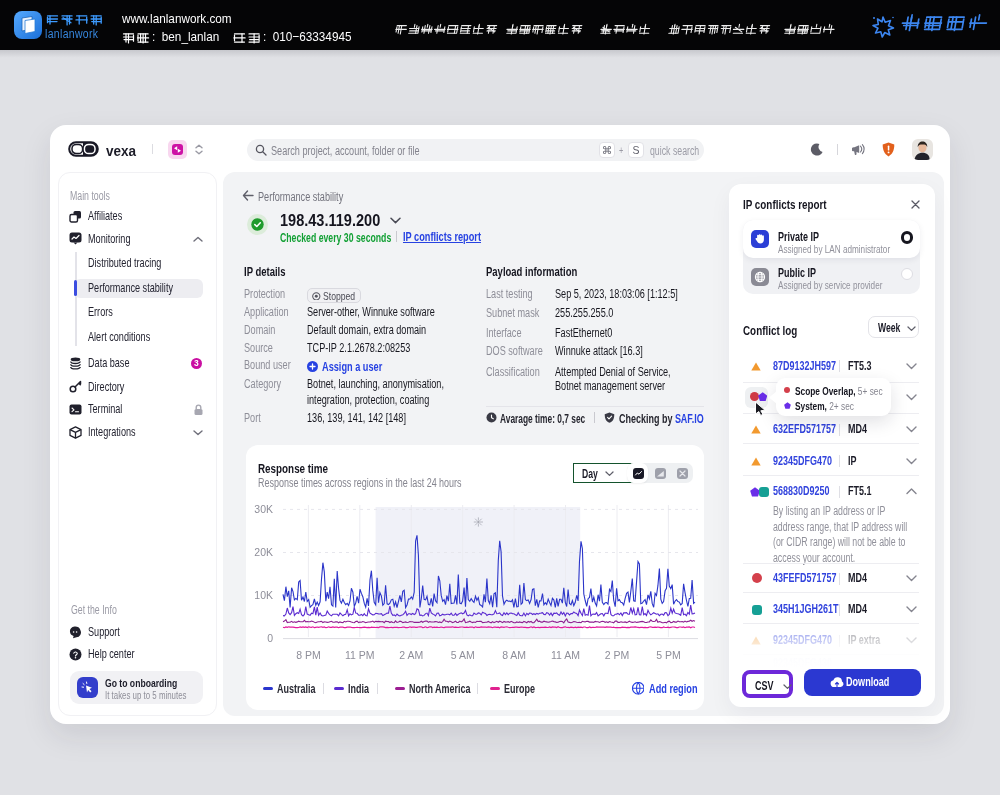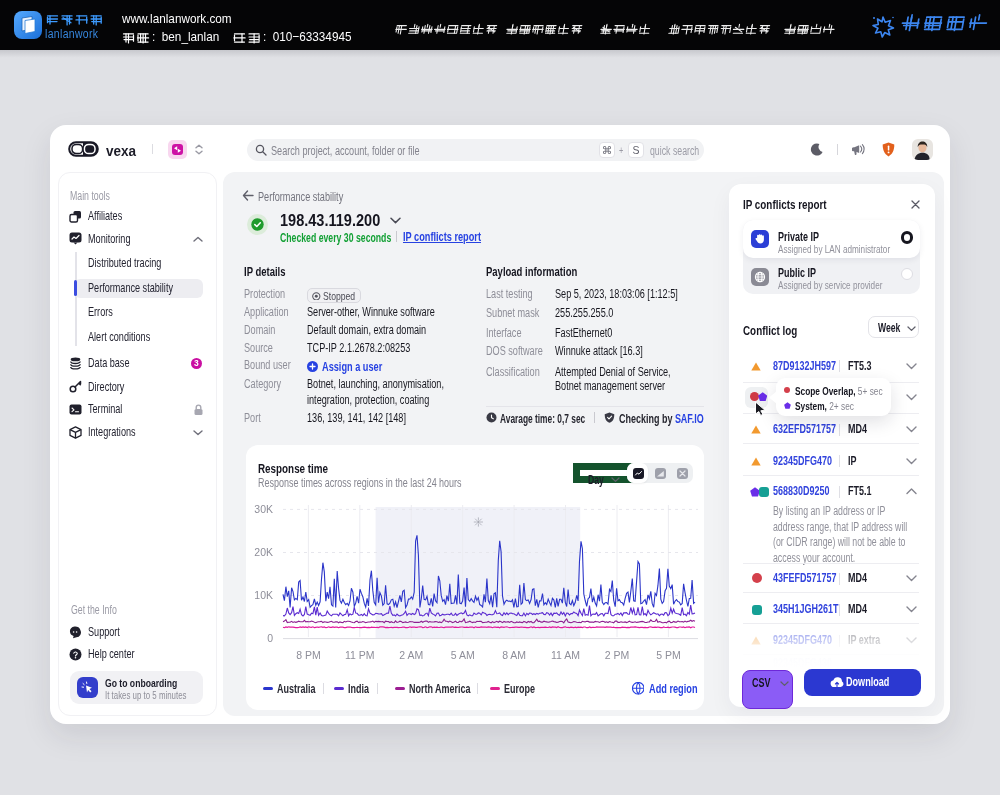--- a/index.html
+++ b/index.html
@@ -526,21 +526,21 @@
 <div class="t" style="left:500px;top:411.5px;font-size:12.3px;color:#26262f;font-weight:bold;transform:scaleX(.68);transform-origin:0 50%">Avarage time: 0,7 sec</div>
 <div class="abs" style="left:594px;top:412px;width:1px;height:11px;background:#c9c9cf"></div>
 <svg class="iconsvg" style="left:604px;top:412px" width="11" height="11" viewBox="0 0 11 11">
 <path d="M5.5 0.5 L10.3 2.2 C10.3 6.5 9 9.5 5.5 10.8 C2 9.5 0.7 6.5 0.7 2.2 Z" fill="#3a3a45"></path>
 <path d="M3.6 5.4 L5 6.8 L7.6 4.2" fill="none" stroke="#fff" stroke-width="1.1" stroke-linecap="round" stroke-linejoin="round"></path>
 </svg>
 <div class="t tx" style="left:619px;top:411.5px;font-size:12.3px;color:#26262f;font-weight:bold">Checking by <span style="color:#2742e2">SAF.IO</span></div>
 <div class="rescard"></div>
 <div class="t tx b" style="left:258px;top:461px;font-size:13.5px;color:#15151f">Response time</div>
 <div class="t tx" style="left:258px;top:475.5px;font-size:12.3px;color:#85858f">Response times across regions in the last 24 hours</div>
-<div class="abs" style="left:572.7px;top:463px;width:61px;height:20px;background:#fff;border:7px solid #14532d;border-radius:0">
+<div class="abs" style="left:572.7px;top:463px;width:61px;height:20px;background:#fff;border:1px solid #14532d;border-radius:0">
 <span class="bt" style="position:absolute;left:8px;top:3px;font-size:12px;color:#1c1c28;font-weight:bold">Day</span>
 <svg style="position:absolute;left:31px;top:7px" width="9" height="6" viewBox="0 0 9 6">
       <path d="M1 1 L4.5 4.4 L8 1" fill="none" stroke="#5f5f6a" stroke-width="1.3" stroke-linecap="round" stroke-linejoin="round"></path>
     </svg>
 </div>
 <div class="abs" style="left:627px;top:463px;width:66px;height:20px;background:#eef0f2;border-radius:7px">
 <div style="position:absolute;left:0;top:0;width:21px;height:20px;background:#fff;border-radius:7px;box-shadow:0 1px 2px rgba(0,0,0,.06)"></div>
 <svg style="position:absolute;left:5.5px;top:4.5px" width="11" height="11" viewBox="0 0 11 11">
       <rect width="11" height="11" rx="3" fill="#191926"></rect>
       <path d="M2.5 7 L4.3 5 L6 6.2 L8.5 3.5" fill="none" stroke="#fff" stroke-width="1" stroke-linecap="round" stroke-linejoin="round"></path>
@@ -718,21 +718,21 @@
     <path d="M5 0.5 L9.7 8.5 H0.3 Z" fill="#f2992e"></path>
   </svg>
 <div class="t tx" style="left:772.5px;top:633.1px;font-size:12.3px;color:#3143dd;font-weight:bold;opacity:0.5">92345DFG470</div>
 <div class="abs" style="left:839px;top:634.7px;width:1px;height:12px;background:#dfdfe5;opacity:0.5"></div>
 <div class="t tx b" style="left:847.5px;top:633.1px;font-size:12.3px;color:#55555f;opacity:0.5">IP extra</div>
 <svg class="iconsvg" style="left:906px;top:637.2px;opacity:0.5" width="11" height="7" viewBox="0 0 11 7">
     <path d="M1 1 L5.5 5.4 L10 1" fill="none" stroke="#85858f" stroke-width="1.4" stroke-linecap="round" stroke-linejoin="round"></path>
   </svg>
 <div class="abs" style="left:743px;top:653.5px;width:176px;height:1px;background:#f3f3f6"></div>
 <div class="t tx" style="left:772.5px;top:656px;font-size:12.3px;color:#3143dd;font-weight:bold;opacity:0.15">92345DFG430</div>
-<div class="abs" style="left:742px;top:670px;width:51px;height:39px;background:#8b5cf6;border:1px solid #6d28d9;border-radius:8px">
+<div class="abs" style="left:742px;top:670px;width:51px;height:28px;background:#ffffff;border:4px solid #6d28d9;border-radius:8px">
 <span class="bt" style="position:absolute;left:9px;top:5px;font-size:12.5px;color:#15151f;font-weight:bold">CSV</span>
 <svg style="position:absolute;left:37px;top:10px" width="9" height="6" viewBox="0 0 9 6">
       <path d="M1 1 L4.5 4.4 L8 1" fill="none" stroke="#5f5f6a" stroke-width="1.3" stroke-linecap="round" stroke-linejoin="round"></path>
     </svg>
 </div>
 <div class="abs" style="left:803.5px;top:669.4px;width:117px;height:27px;background:#2b38d1;border-radius:8px">
 <svg style="position:absolute;left:26px;top:7.5px" width="14" height="11" viewBox="0 0 14 11">
 <path d="M4 10 a3.4 3.4 0 0 1 -0.6 -6.74 A4.4 4.4 0 0 1 12 4.6 a2.9 2.9 0 0 1 -1.4 5.4 Z" fill="#fff"></path>
 <path d="M7 9.5 V5.5 M5.4 7 L7 5.4 L8.6 7" stroke="#2b38d1" stroke-width="1.1" fill="none" stroke-linecap="round" stroke-linejoin="round"></path>
 </svg>

